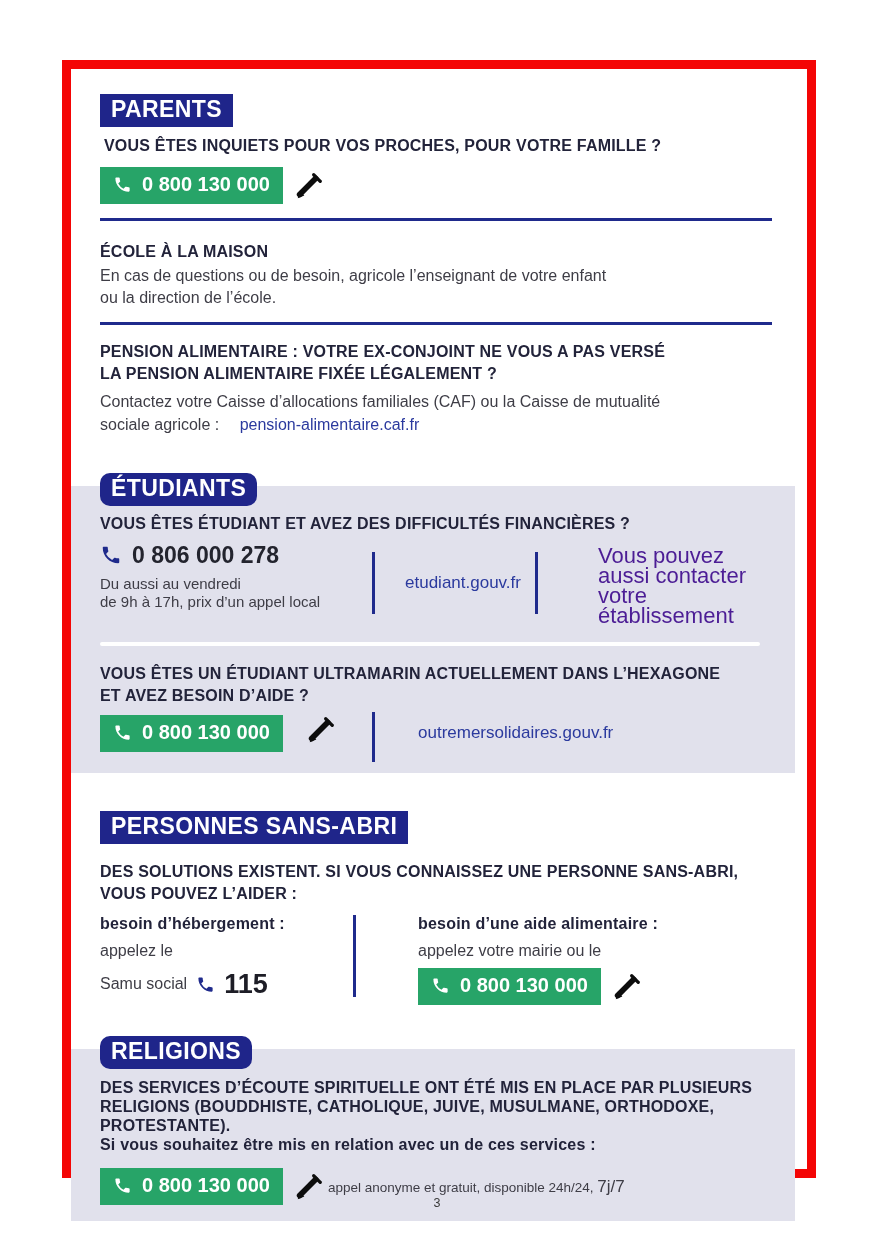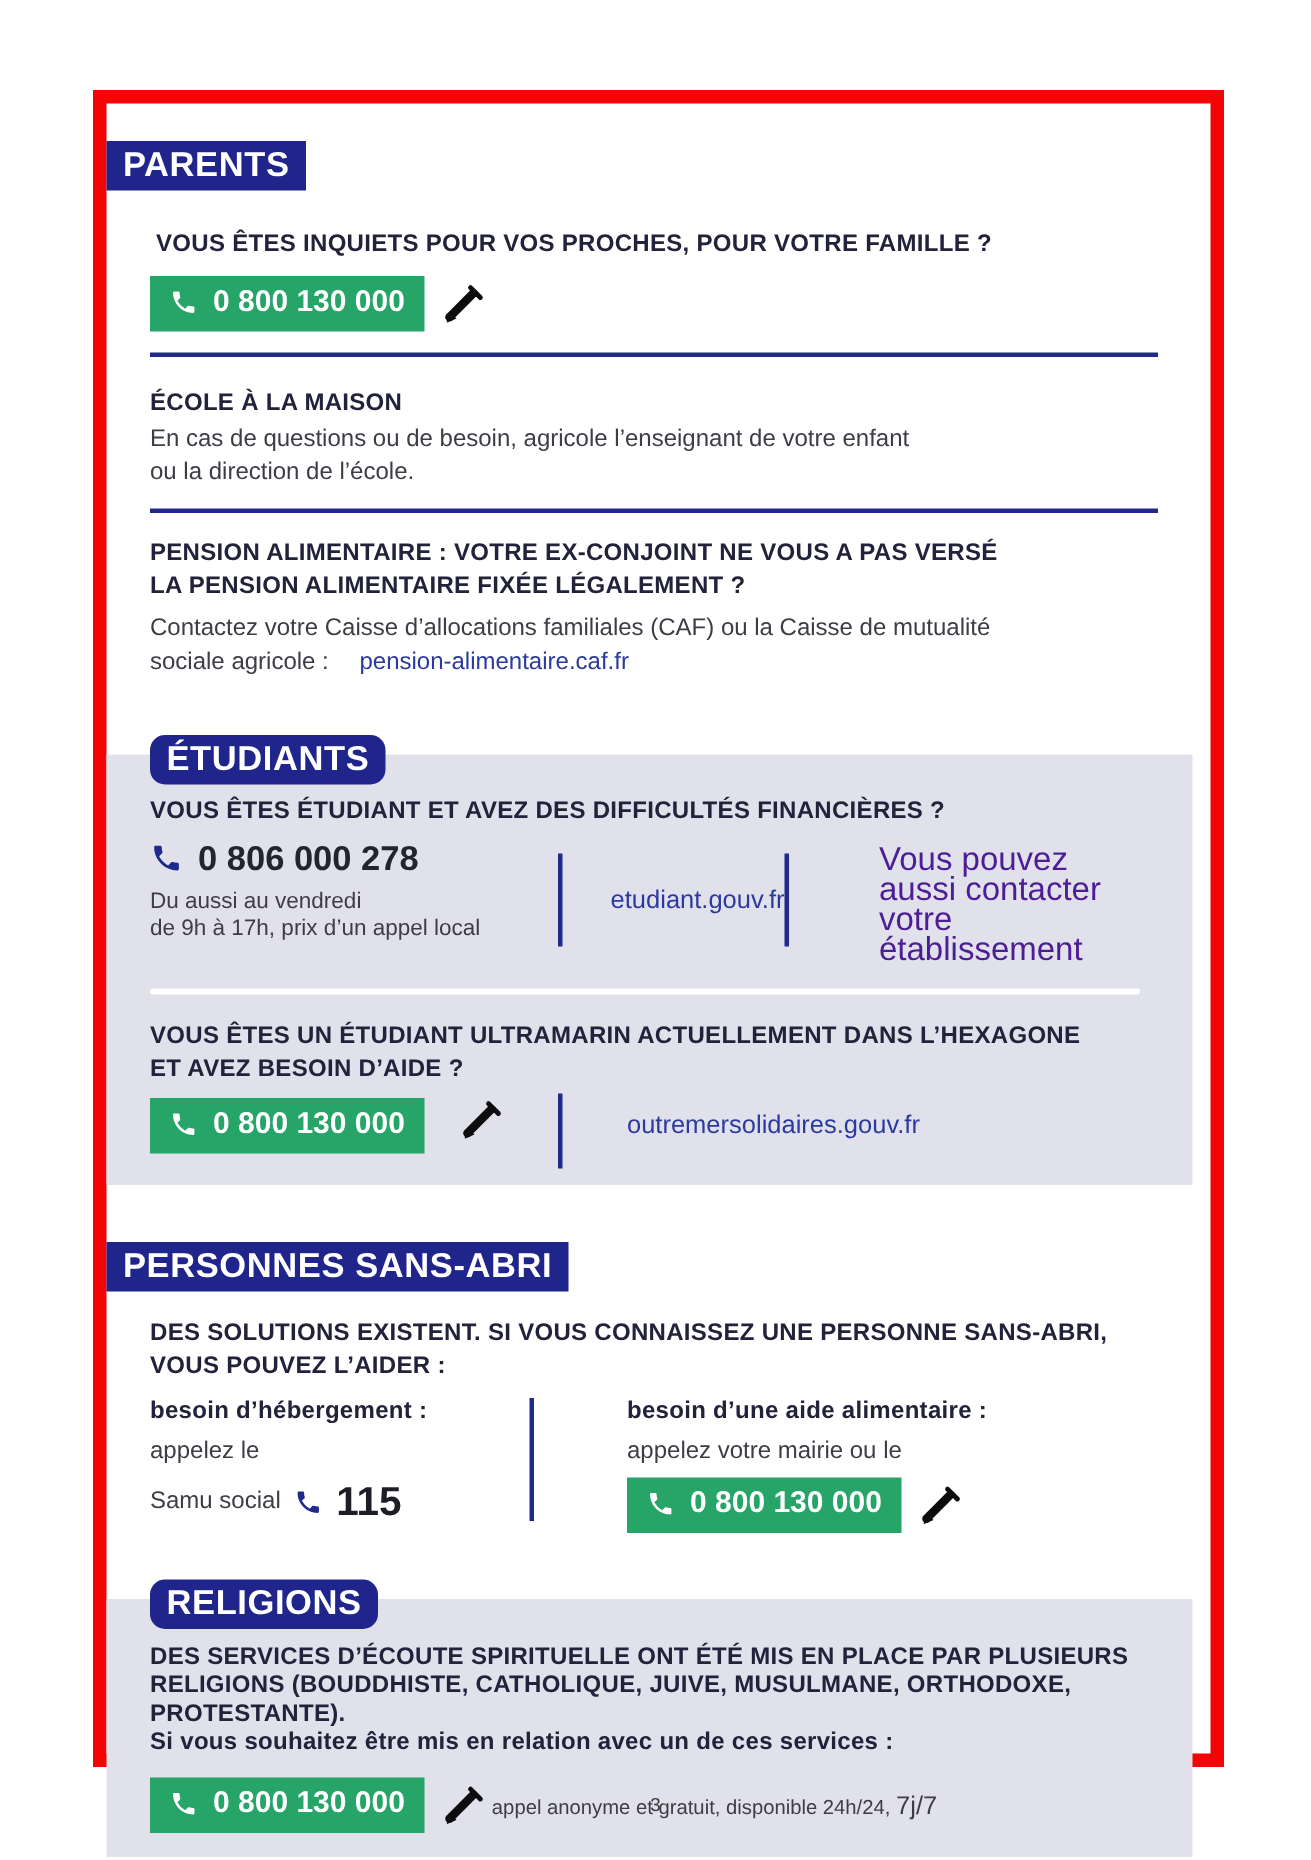--- a/index.html
+++ b/index.html
@@ -9,21 +9,21 @@
     -webkit-font-smoothing:antialiased;
   }
   .frame{
     position:absolute;left:62px;top:60px;width:754px;height:1118px;
     border:9px solid #f40505;box-sizing:border-box;
   }
   .content{position:absolute;left:71px;top:69px;width:736px;}
   .pad{padding-left:29px;padding-right:30px;}
 
   .tag{
-    display:inline-block;background:#1f258a;color:#ffffff;
+    display:inline-block;margin-left:29px;background:#1f258a;color:#ffffff;
     font-size:23px;font-weight:700;padding:3px 11px 6px;letter-spacing:.4px;
     line-height:24px;
   }
   .lav{background:#e1e1ec;margin-right:12px;position:relative;}
   .lav .tag{position:absolute;top:-13px;left:29px;margin-left:0;border-radius:10px;}
 
   .h{font-size:16px;font-weight:700;color:#22233a;line-height:22px;letter-spacing:.2px;}
   .body{font-size:16px;color:#3e3d46;line-height:22px;}
   .small{font-size:15px;color:#3e3d46;line-height:18px;}
   .link{color:#2b3a9e;cursor:pointer;padding-left:16px;}
@@ -40,21 +40,21 @@
 
   .btn-row{display:flex;align-items:center;margin-top:10px;}
   .sign{margin-left:11px;}
 
   .big-phone{display:flex;align-items:center;gap:10px;color:#23242e;font-size:23px;font-weight:700;line-height:30px;}
   .vline{width:3px;background:#1f2a8c;}
 
   .cols{display:flex;margin-top:5px;}
   .cols .col1{width:272px;}
   .cols .v1{height:62px;margin-top:12px;}
-  .cols .col2{width:148px;display:flex;align-items:center;justify-content:flex-end;}
+  .cols .col2{width:160px;display:flex;align-items:center;justify-content:center;}
   .cols .v2{height:62px;margin-top:12px;}
   .cols .col3{padding-left:32px;padding-top:6px;}
   .aside-text{font-size:22px;color:#4c1d95;line-height:20px;width:160px;margin-left:28px;}
 
   .row2{position:relative;padding-left:29px;margin-top:8px;height:40px;}
   .row2 .green-btn{vertical-align:top;}
   .row2 .sign{position:absolute;left:224px;top:0;}
   .row2 .vline-abs{position:absolute;left:301px;top:-3px;height:50px;width:3px;background:#1f2a8c;}
   .row2 .link{position:absolute;left:331px;top:8px;font-size:17px;}
 
@@ -64,21 +64,21 @@
   .cols2 .col-right{padding-left:62px;}
   .samu-row{display:flex;align-items:center;gap:9px;margin-top:8px;}
   .n115{font-size:27px;font-weight:700;color:#1d1d26;line-height:28px;}
 
   .note{font-size:13.5px;color:#3e3d46;margin-left:4px;}
   .note .big7{font-size:17px;}
   .btn-row3{display:flex;align-items:center;margin-top:14px;}
 
   .pagenum{position:absolute;top:1196px;left:0;width:100%;text-align:center;
     font-size:12.5px;color:#3a3a3a;}
-  .mt25{margin-top:25px;} .mt11{margin-top:25px;padding-left:33px;} .mt14{margin-top:14px;}
+  .mt25{margin-top:25px;} .mt11{margin-top:8px;padding-left:33px;} .mt14{margin-top:14px;}
   .mt20{margin-top:20px;} .mt2{margin-top:2px;} .mt13{margin-top:13px;}
   .mt16{margin-top:16px;} .mt5{margin-top:5px;} .mt17{margin-top:17px;}
   .mt38{margin-top:38px;}
   .lh23{line-height:23px;}
   .lav-etudiants{margin-top:50px;padding-bottom:18px;}
   .lav-etudiants .q1{padding-top:27px;}
   .q2{margin-top:17px;}
   .lav-religions{margin-top:44px;padding-bottom:16px;}
   .lav-religions .rbody{padding-top:29px;line-height:19px;}
   .lav-religions .h{line-height:19px;}

